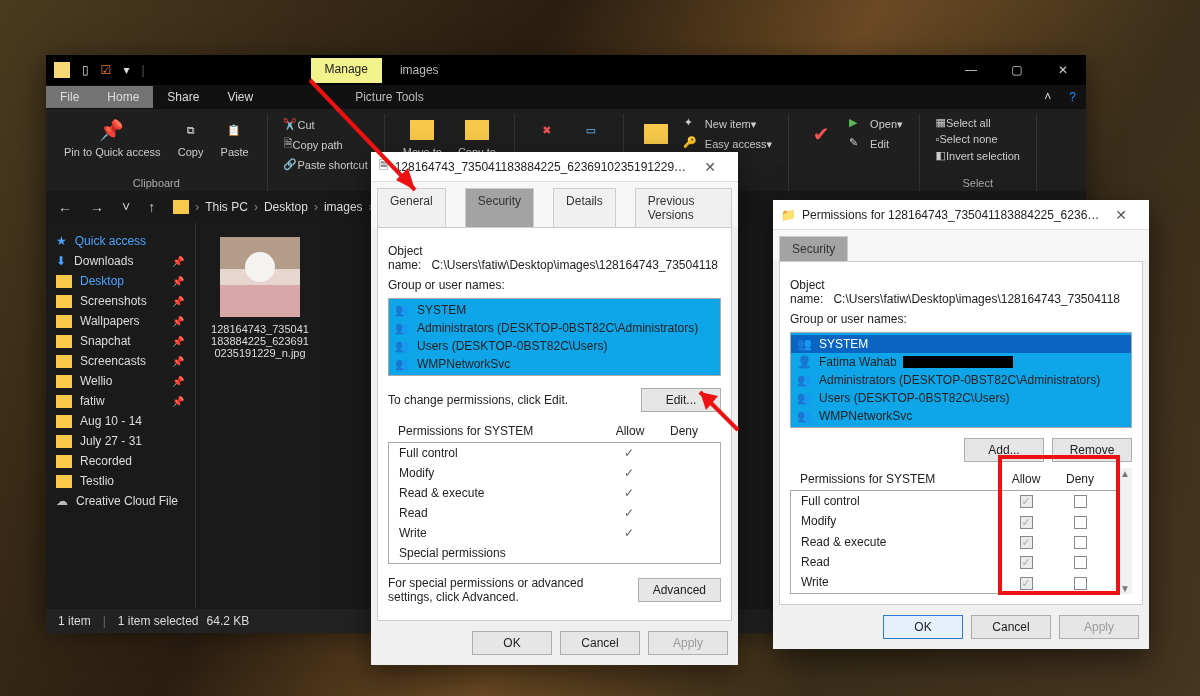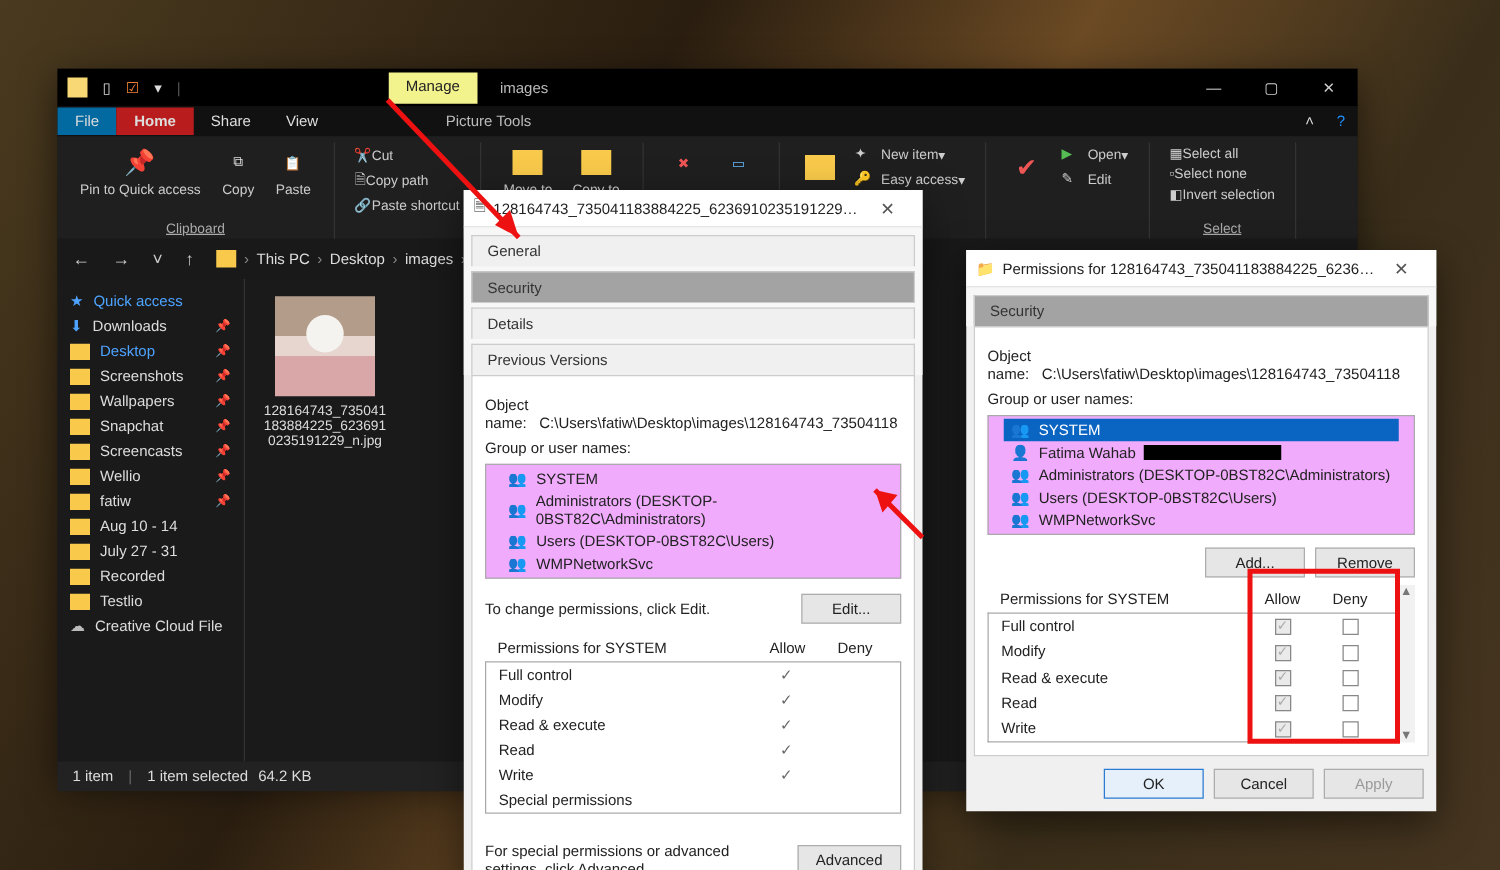--- a/index.html
+++ b/index.html
@@ -10,28 +10,28 @@
               background:#1a1a1a; box-shadow:0 8px 28px rgba(0,0,0,.55); }
   .titlebar { height:30px; background:#000; display:flex; align-items:center; color:#ddd; font-size:12px; }
   .titlebar .icon { width:16px;height:16px; background:#f8d775; margin:0 6px 0 8px; }
   .titlebar .q{ margin:0 2px; padding:2px 4px;}
   .titlebar .manage-tab { height:25px; background:#f3f38e; color:#222; padding:4px 14px; margin-left:160px; font-size:12px;}
   .titlebar .title { margin-left:18px; color:#bbb;}
   .titlebar .win-controls{margin-left:auto; display:flex;}
   .titlebar .win-btn{width:46px;height:30px; display:flex;align-items:center;justify-content:center;color:#ccc;font-size:12px;}
   .menubar { height:24px; background:#111; display:flex; align-items:center; font-size:12px;}
   .menubar .m{ padding:4px 14px; color:#ddd;}
-  .menubar .m.active{ background:#b91c1c;font-weight:bold;}
-  .menubar .m.file{ background:#0369a1;}
+  .menubar .m.active{ background:#737373;}
+  .menubar .m.file{ background:#737373;}
   .menubar .tool{ color:#bbb; margin-left:88px;}
   .menubar .right{margin-left:auto; color:#ddd; padding:0 8px;}
   .menubar .help-icon{color:#1e90ff; padding:0 10px;}
   .ribbon { height:82px; background:#1f1f1f; display:flex; align-items:flex-start; padding-top:5px; color:#ccc; font-size:11px;}
   .ribgrp { display:flex; flex-direction:column; align-items:center; padding:0 10px; border-right:1px solid #333; height:100%; position:relative;}
-  .ribgrp .label{position:absolute; bottom:2px; left:0;right:0; text-align:center; font-size:11px; color:#aaa;text-decoration:underline;}
+  .ribgrp .label{position:absolute; bottom:2px; left:0;right:0; text-align:center; font-size:11px; color:#aaa;}
   .rbtn { display:flex; flex-direction:column; align-items:center; padding:2px 8px; }
   .rbtn .ic { width:28px;height:28px; display:flex;align-items:center;justify-content:center;}
   .rbtn span{margin-top:2px;}
   .row { display:flex; align-items:center;}
   .row .small-ic{width:16px;height:16px;margin:0 5px 0 0;}
   .rib-small { padding:2px 6px; display:flex; align-items:center; font-size:11px;}
   .folder-ic{width:24px;height:20px;background:#f8c94a;}
   .addr { height:32px; background:#191919; display:flex; align-items:center; padding:0 6px; gap:6px; font-size:12px;color:#ddd;}
   .addr .navbtn{color:#ccc;padding:0 6px;font-size:14px;}
   .addr .crumb{padding:2px 6px;}
@@ -49,26 +49,26 @@
   .thumb .img{width:80px;height:80px;background:linear-gradient(180deg,#b49c8a 0 40%, #e7d6d0 40% 60%, #d9a7a7 60% 100%);margin:0 auto 6px; position:relative;}
   .thumb .img::after{content:"";position:absolute;left:25px;top:15px;width:30px;height:30px;border-radius:50%;background:#f5f3ef;}
   .status { height:24px; background:#222223; color:#ddd;font-size:12px; display:flex; align-items:center; padding:0 12px; gap:8px;}
   .status .sep{color:#666;margin:0 4px;}
 
   
   .dialog { position:absolute; background:#f0f0f0; box-shadow:0 10px 30px rgba(0,0,0,.5); font-size:12px; color:#222;}
   .dialog .dlg-title{height:30px;background:#fff;display:flex;align-items:center;padding:0 8px;border-bottom:1px solid #ddd;}
   .dialog .dlg-title .t{flex:1;white-space:nowrap;overflow:hidden;text-overflow:ellipsis;}
   .dialog .dlg-title .x{width:40px;text-align:center;color:#555;font-size:14px;}
-  .tabs{display:flex;background:#f7f7f7;padding:6px 6px 0 6px;gap:4px;flex-direction:column;}
+  .tabs{display:flex;background:#f7f7f7;padding:6px 6px 0 6px;gap:19px;}
   .tab{padding:5px 12px;background:#f0f0f0;border:1px solid #ccc;border-bottom:none;color:#333;font-size:12px;}
   .tab.active{background:#a3a3a3;}
   .tabbody{background:#fff;border:1px solid #ccc;margin:0 6px;padding:10px;}
   .fld{margin:6px 0;}
-  .listbox{border:1px solid #aaa;background:#f0abfc;padding:2px 12px;}
+  .listbox{border:1px solid #aaa;background:#0ea5e9;padding:2px 0;}
   .lrow{display:flex;align-items:center;padding:2px 6px;gap:6px;font-size:12px;}
   .lrow.sel{background:#0a64c2;color:#fff;}
   .uico{width:16px;height:14px;display:inline-block;}
   .uico.grp::before{content:"👥";font-size:12px;}
   .uico.usr::before{content:"👤";font-size:12px;}
   .perm-table{border:1px solid #aaa;}
   .perm-head{display:flex;padding:4px 10px;font-size:12px;}
   .perm-head .pn{flex:1;}
   .perm-head .col{width:54px;text-align:center;}
   .perm-row{display:flex;padding:3px 10px;align-items:center;font-size:12px;}
@@ -393,21 +393,21 @@
           <span class="pn">Write</span>
           <span class="col">✓</span>
           <span class="col"></span>
         </div>
         <div class="perm-row">
           <span class="pn">Special permissions</span>
           <span class="col"></span>
           <span class="col"></span>
         </div>
       </div>
-    <div class="fld" style="display:flex;align-items:center;gap:10px;margin-top:23px">
+    <div class="fld" style="display:flex;align-items:center;gap:10px;margin-top:12px">
       <span style="flex:1">For special permissions or advanced settings, click Advanced.</span>
       <span class="btn">Advanced</span>
     </div>
   </div>
   <div class="dlg-buttons">
     <span class="btn">OK</span>
     <span class="btn">Cancel</span>
     <span class="btn disabled">Apply</span>
   </div>
 </div>

